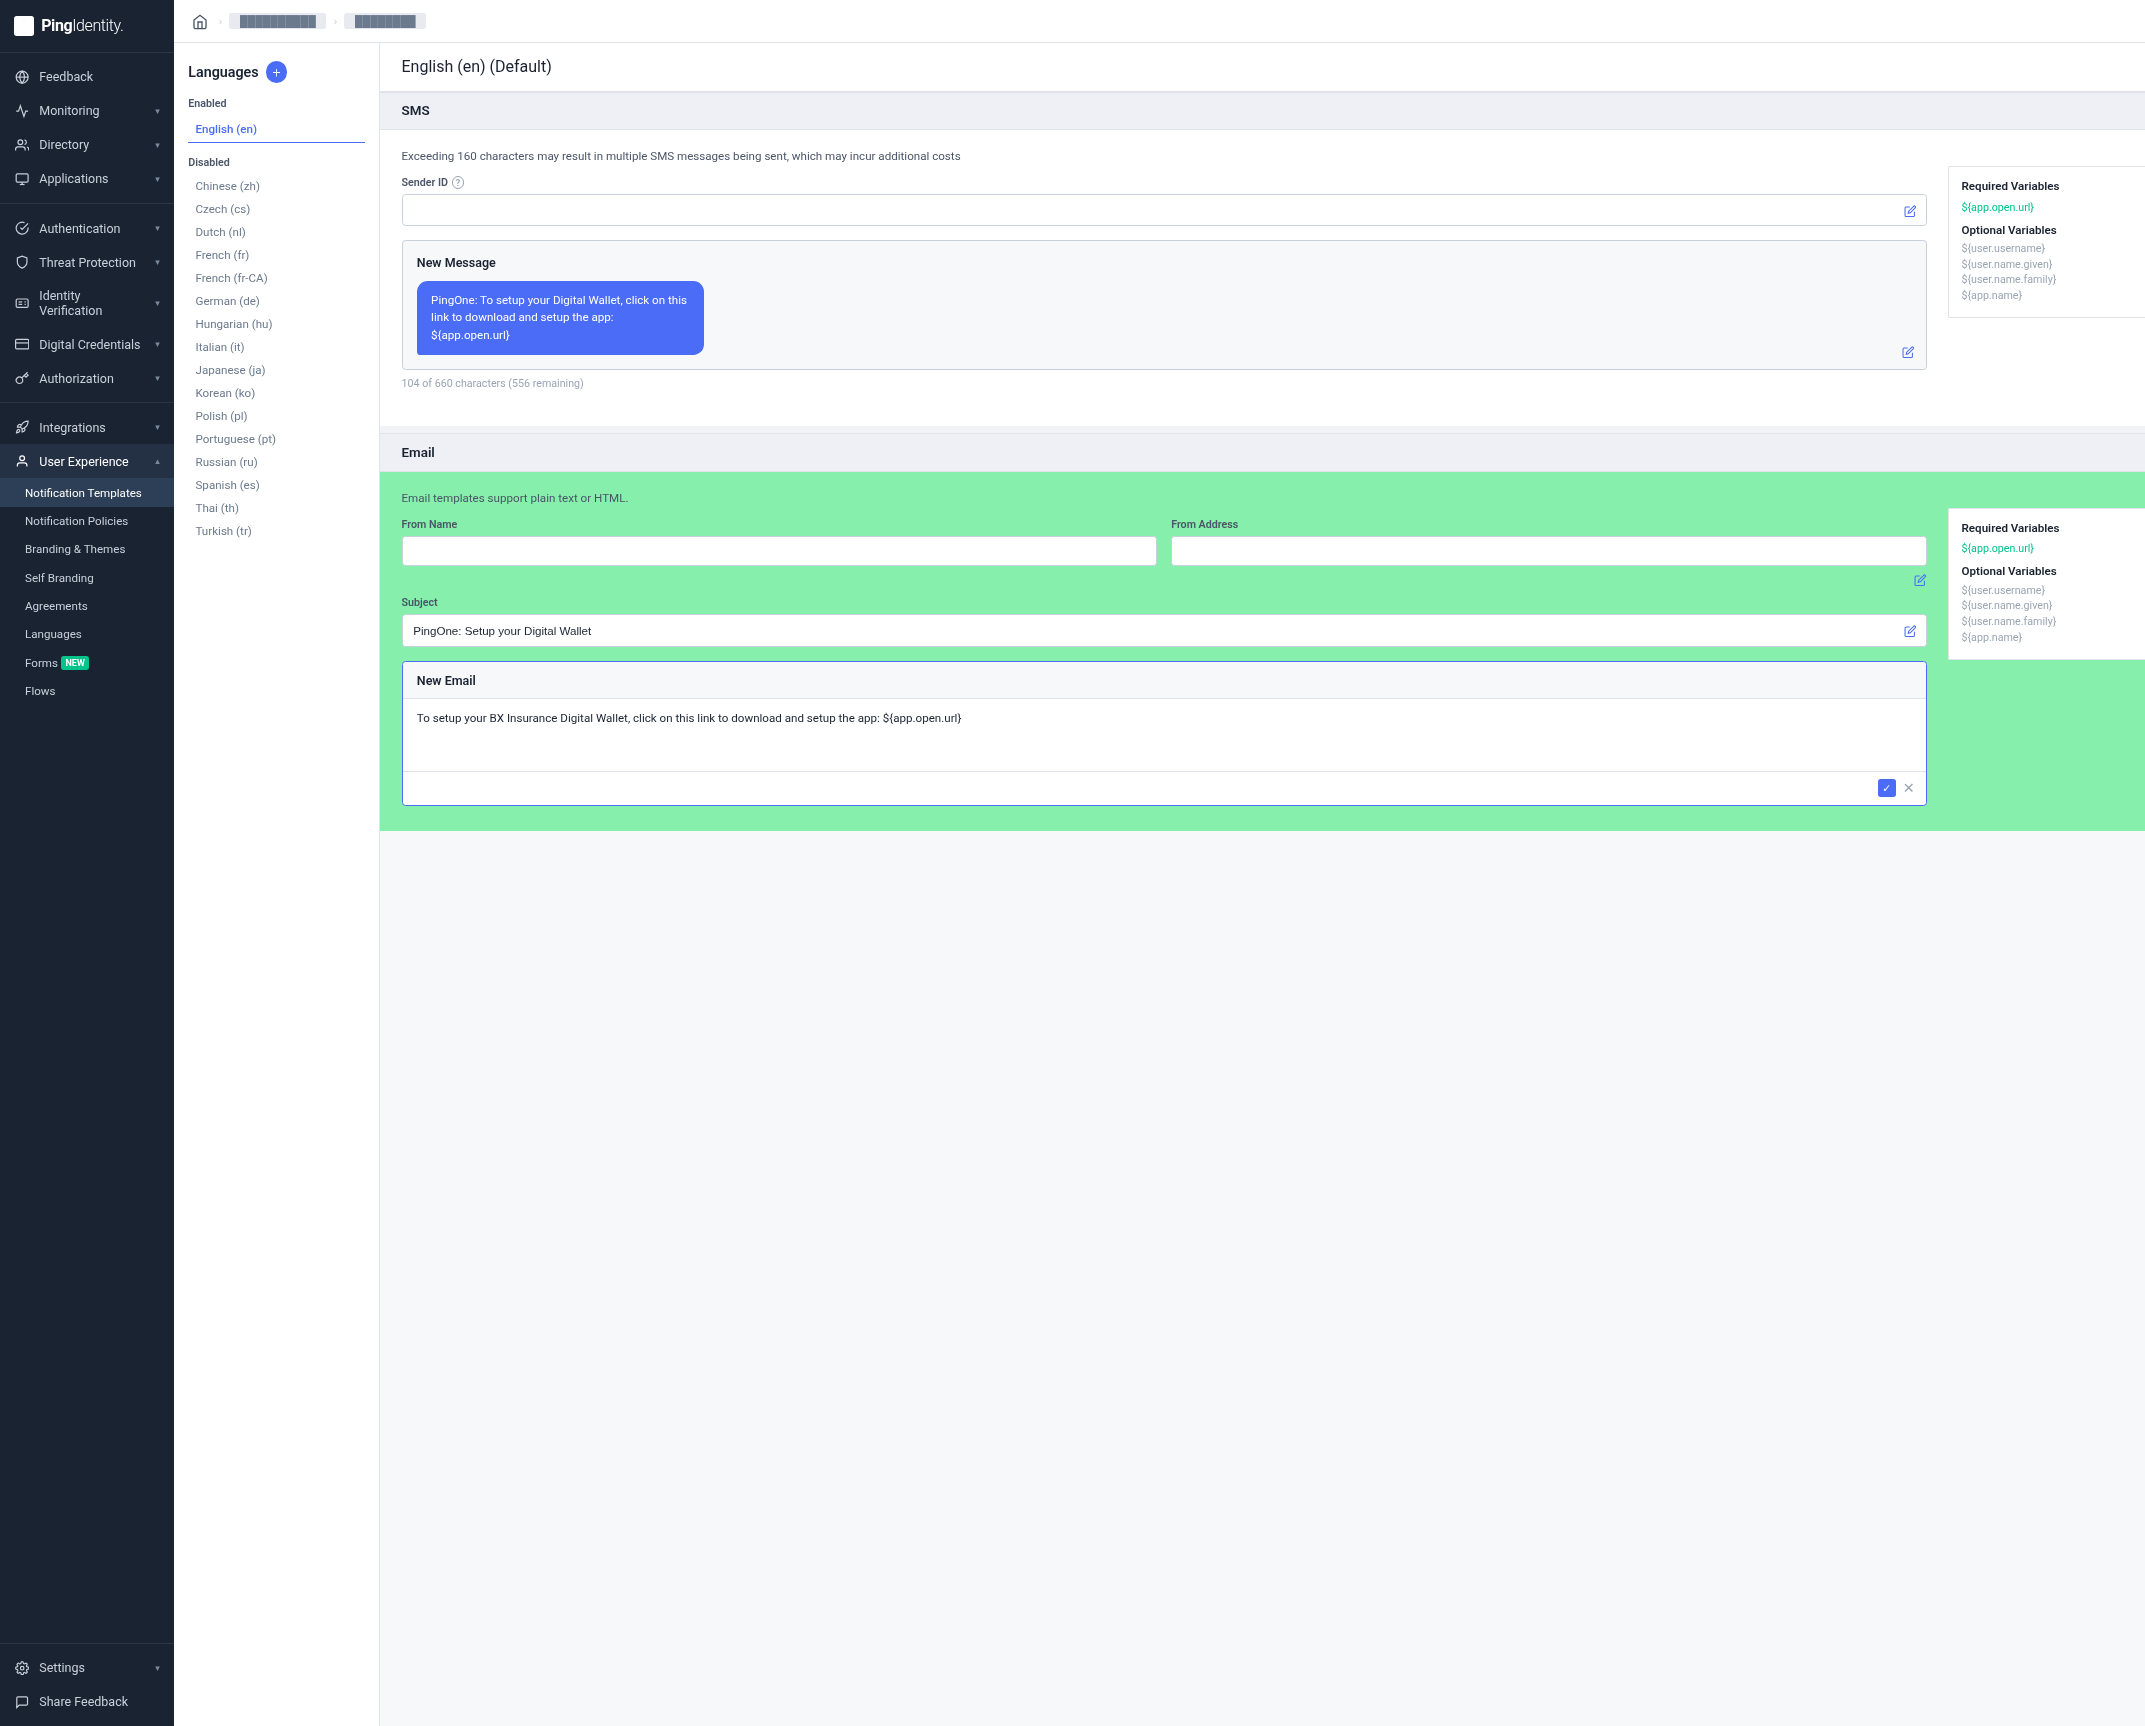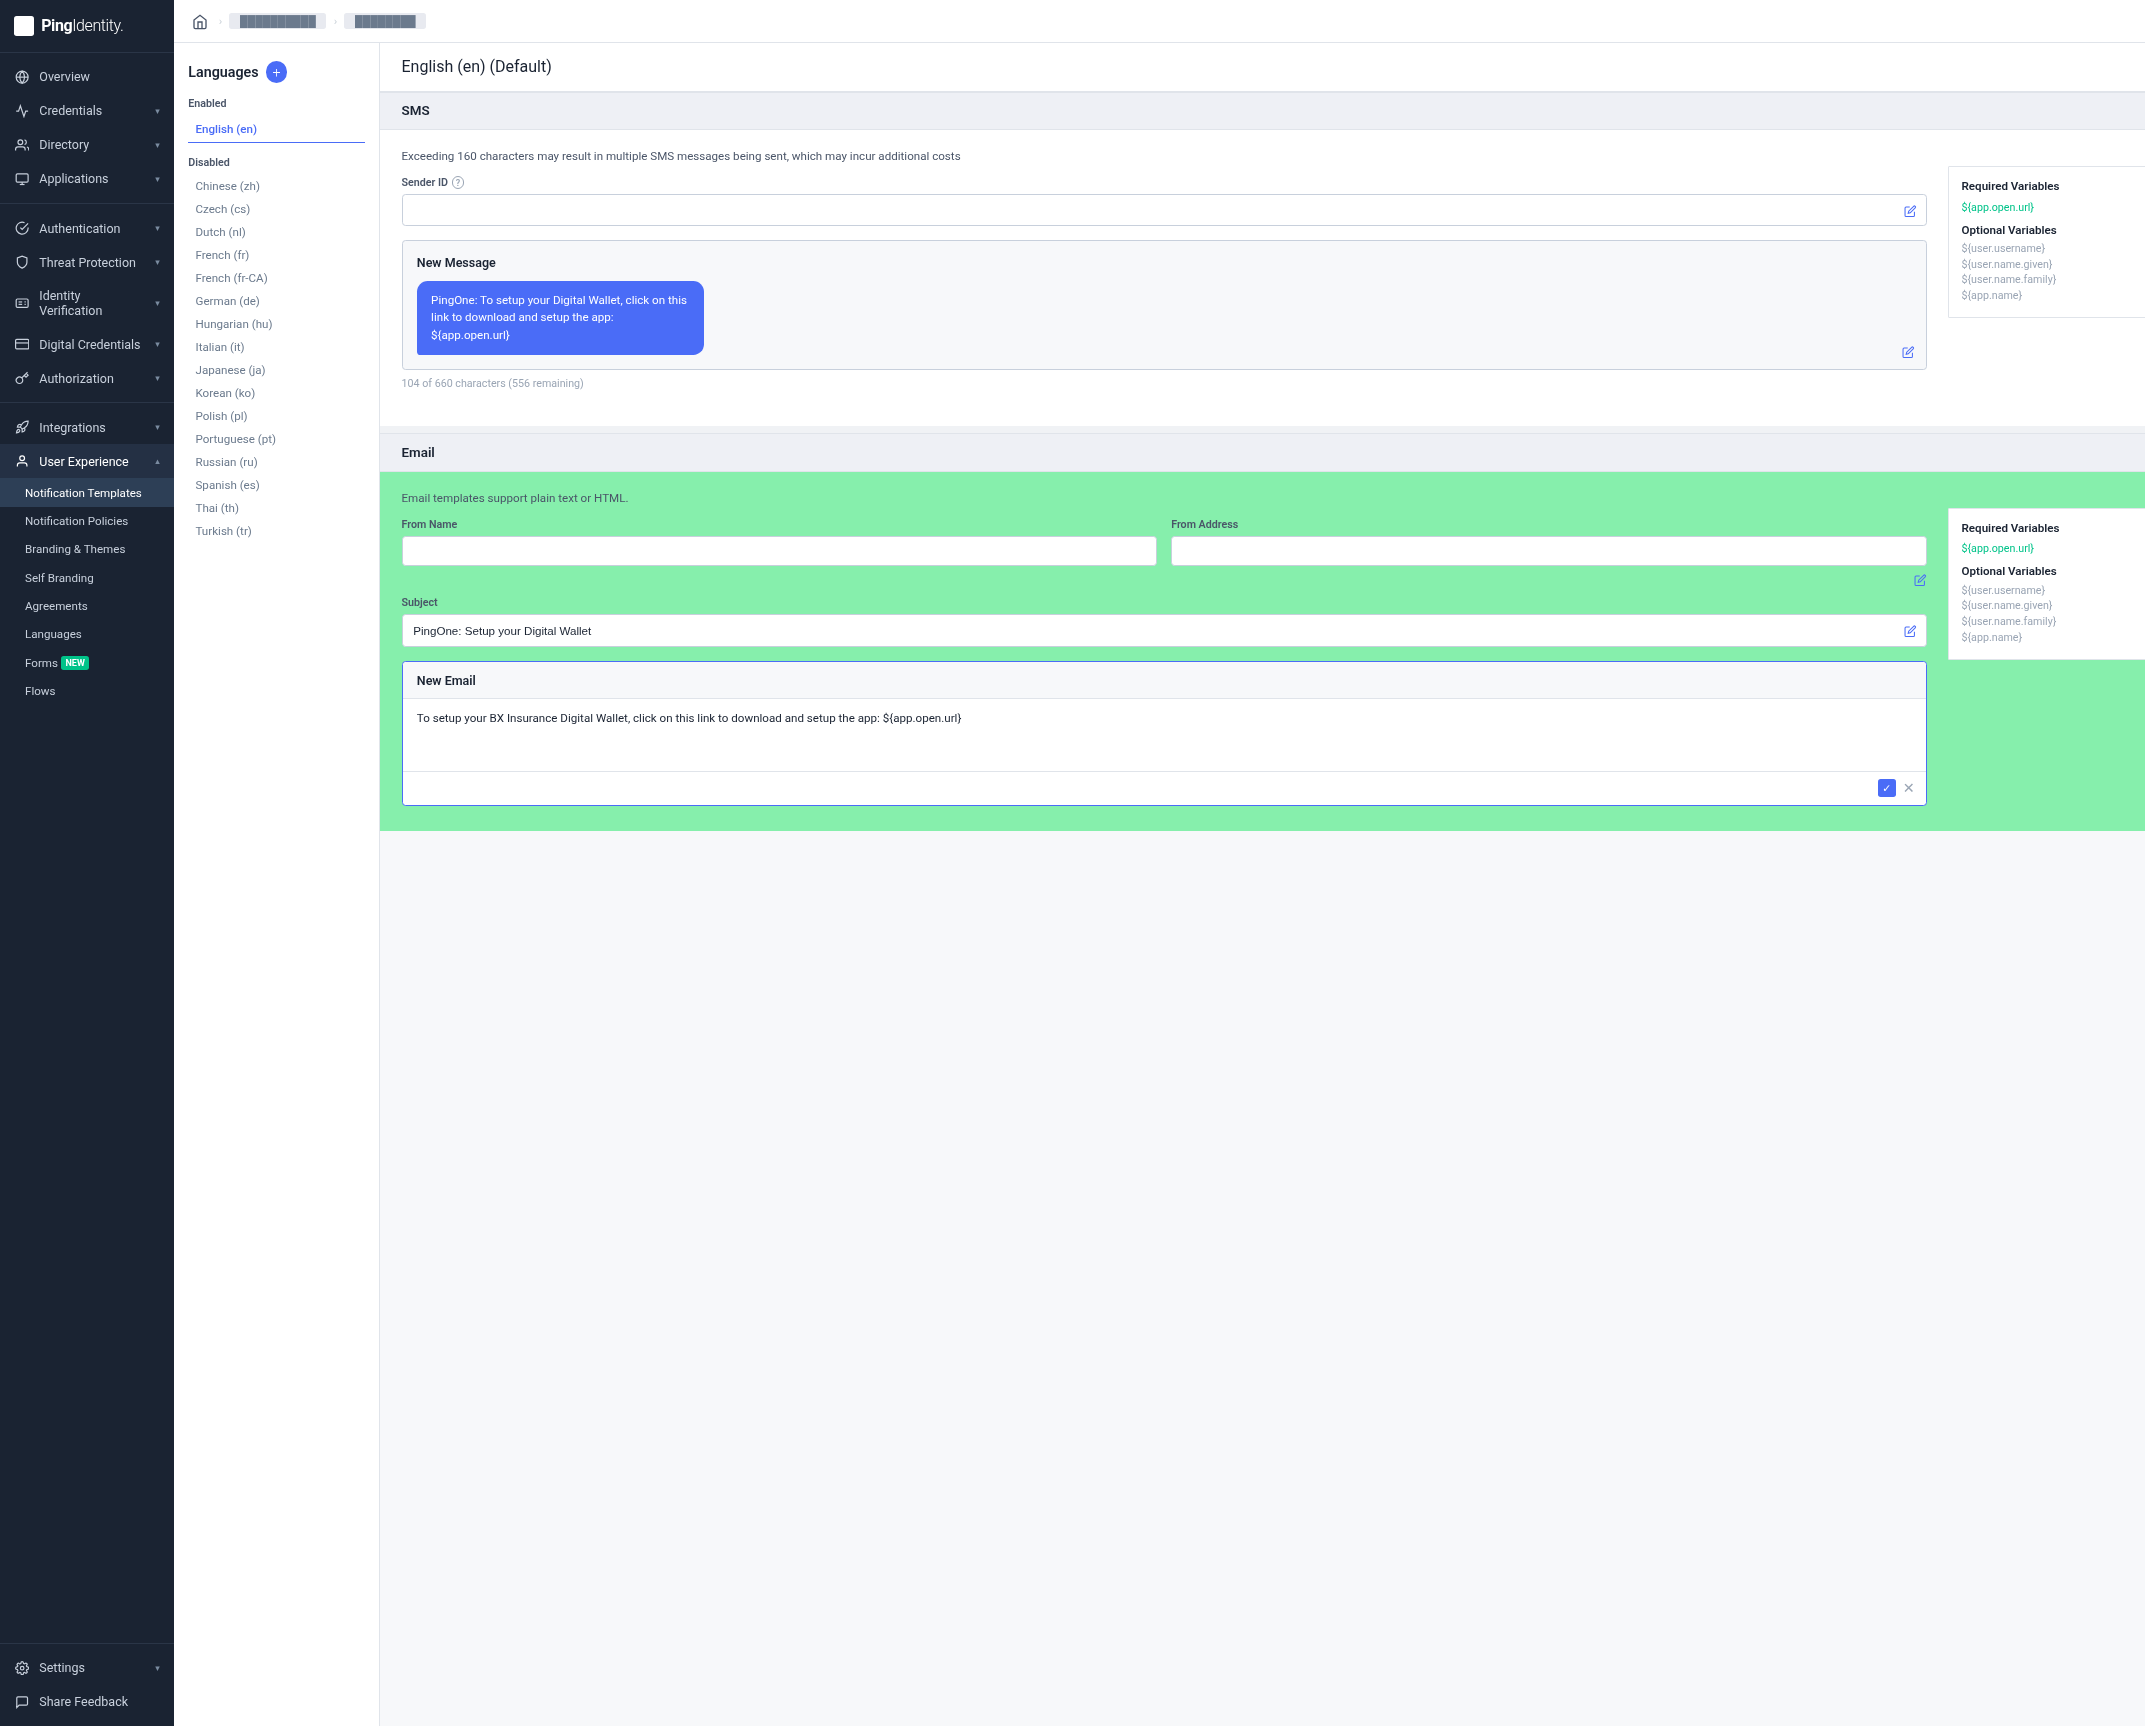--- a/index.html
+++ b/index.html
@@ -101,30 +101,30 @@
   <div class="sidebar-nav">
 
     <div class="nav-item">
       <span class="nav-icon">
         <svg width="14.3" height="14.3" viewBox="0 0 24 24" fill="none" stroke="currentColor" stroke-width="2">
             <circle cx="12" cy="12" r="10"></circle>
             <line x1="2" y1="12" x2="22" y2="12"></line>
             <path d="M12 2a15.3 15.3 0 0 1 4 10 15.3 15.3 0 0 1-4 10 15.3 15.3 0 0 1-4-10 15.3 15.3 0 0 1 4-10z"></path>
           </svg>
       </span>
-      <span class="nav-label">Overview</span>
+      <span class="nav-label">Feedback</span>
     </div>
 
     <div class="nav-item">
       <span class="nav-icon">
         <svg width="14.3" height="14.3" viewBox="0 0 24 24" fill="none" stroke="currentColor" stroke-width="2">
             <polyline points="22 12 18 12 15 21 9 3 6 12 2 12"></polyline>
           </svg>
       </span>
-      <span class="nav-label">Credentials</span>
+      <span class="nav-label">Monitoring</span>
       <span class="nav-arrow">▾</span>
     </div>
 
     <div class="nav-item">
       <span class="nav-icon">
         <svg width="14.3" height="14.3" viewBox="0 0 24 24" fill="none" stroke="currentColor" stroke-width="2">
             <path d="M17 21v-2a4 4 0 0 0-4-4H5a4 4 0 0 0-4 4v2"></path>
             <circle cx="9" cy="7" r="4"></circle>
             <path d="M23 21v-2a4 4 0 0 0-3-3.87"></path>
             <path d="M16 3.13a4 4 0 0 1 0 7.75"></path>

